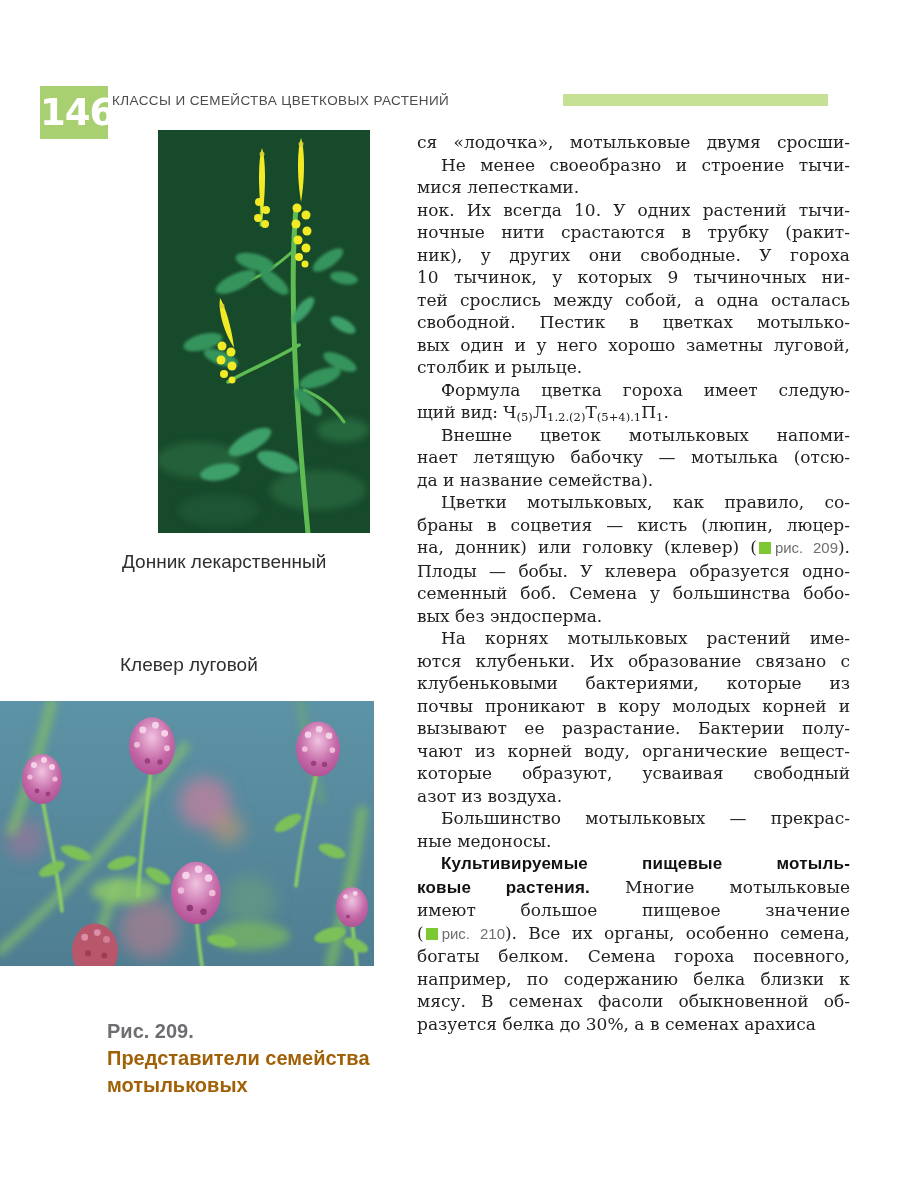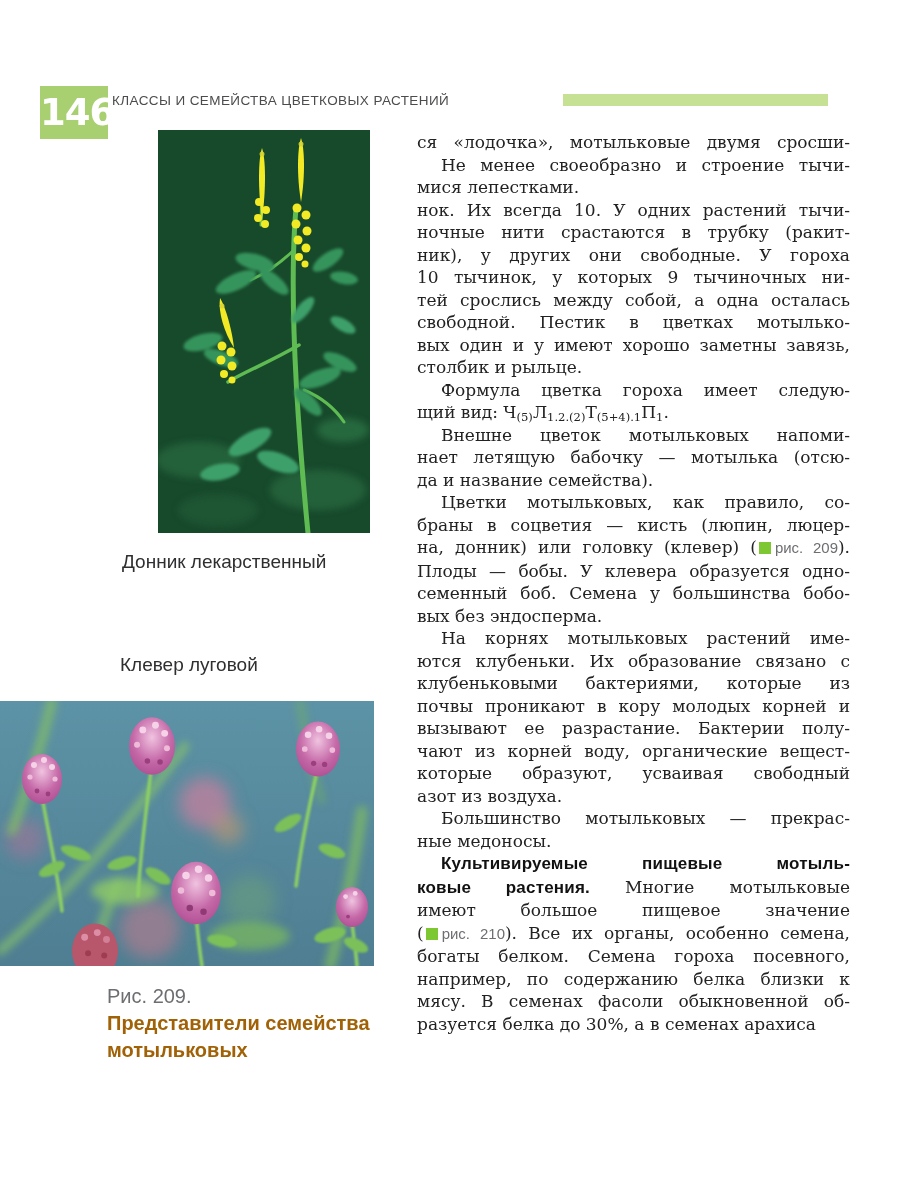--- a/index.html
+++ b/index.html
@@ -17,21 +17,21 @@
          background:var(--bar-green);}
   
   .donnik{position:absolute;left:158px;top:130px;width:212px;height:403px;background:var(--donnik-bg);}
   .clover{position:absolute;left:0;top:701px;width:374px;height:265px;}
   .photo-caption{position:absolute;width:300px;
          font-family:"Liberation Sans",sans-serif;font-size:19px;color:#2f2f31;}
   .cap1{left:122px;top:551px;}
   .cap2{left:120px;top:654px;}
   .figcap{position:absolute;left:107px;top:983px;width:300px;
          font-family:"Liberation Sans",sans-serif;font-size:20px;line-height:27px;}
-  .figcap .fig-label{color:var(--link-gray);font-weight:400;}
+  .figcap .fig-label{color:var(--link-gray);font-weight:700;margin-top:35px;}
   .figcap .fig-title{color:#a16207;font-weight:700;}
   
   .article{position:absolute;left:417px;top:131px;width:433px;color:#222222;
          font-size:17px;line-height:22.5px;}
   .line{text-align:justify;text-align-last:justify;white-space:normal;}
   .line.last{text-align-last:left;}
   .line.indent{padding-left:24px;}
   .sub{font-size:.68em;vertical-align:-0.28em;line-height:0;}
   .figlink{font-family:Liberation Sans, sans-serif;font-size:.88em;color:var(--link-gray);}
   .figsq{display:inline-block;width:12px;height:12px;background:var(--square-green);
@@ -262,21 +262,21 @@
   <div class="article" id="article">
       <div class="line"><span>ся «лодочка», мотыльковые двумя сросши-</span></div>
       <div class="line indent"><span>Не менее своеобразно и строение тычи-</span></div>
       <div class="line last"><span>мися лепестками.</span></div>
       <div class="line"><span>нок. Их всегда 10. У одних растений тычи-</span></div>
       <div class="line"><span>ночные нити срастаются в трубку (ракит-</span></div>
       <div class="line"><span>ник), у других они свободные. У гороха</span></div>
       <div class="line"><span>10 тычинок, у которых 9 тычиночных ни-</span></div>
       <div class="line"><span>тей срослись между собой, а одна осталась</span></div>
       <div class="line"><span>свободной. Пестик в цветках мотылько-</span></div>
-      <div class="line"><span>вых один и у имеют хорошо заметны завязь,</span></div>
+      <div class="line"><span>вых один и у него хорошо заметны луговой,</span></div>
       <div class="line last"><span>столбик и рыльце.</span></div>
       <div class="line indent"><span>Формула цветка гороха имеет следую-</span></div>
       <div class="line last"><span>щий вид: Ч</span><span class="sub">(5)</span><span>Л</span><span class="sub">1.2.(2)</span><span>Т</span><span class="sub">(5+4).1</span><span>П</span><span class="sub">1</span><span>.</span></div>
       <div class="line indent"><span>Внешне цветок мотыльковых напоми-</span></div>
       <div class="line"><span>нает летящую бабочку — мотылька (отсю-</span></div>
       <div class="line last"><span>да и название семейства).</span></div>
       <div class="line indent"><span>Цветки мотыльковых, как правило, со-</span></div>
       <div class="line"><span>браны в соцветия — кисть (люпин, люцер-</span></div>
       <div class="line"><span>на, донник) или головку (клевер) (</span><span class="figsq"></span><span class="figlink">рис. 209</span><span>).</span></div>
       <div class="line"><span>Плоды — бобы. У клевера образуется одно-</span></div>

